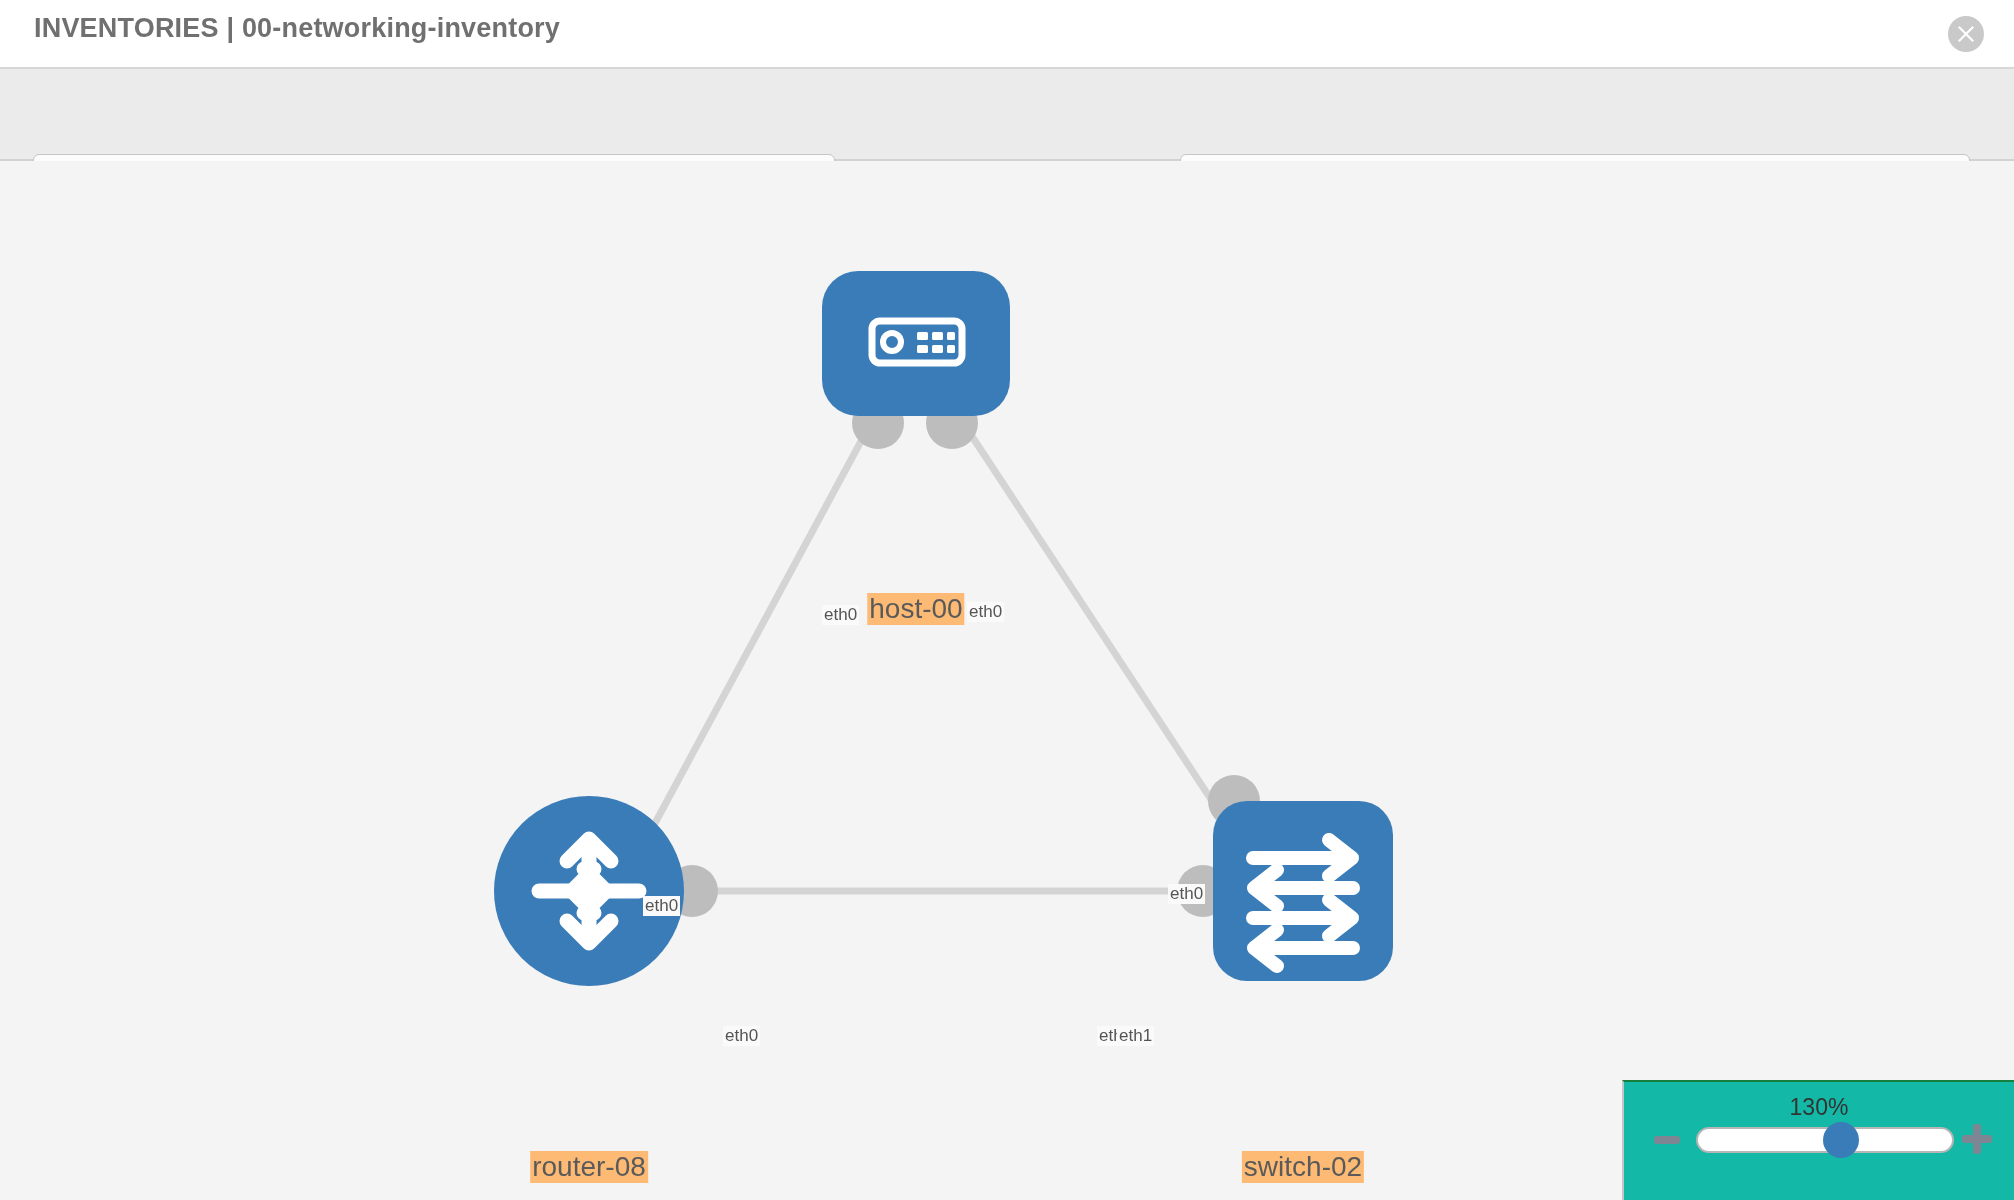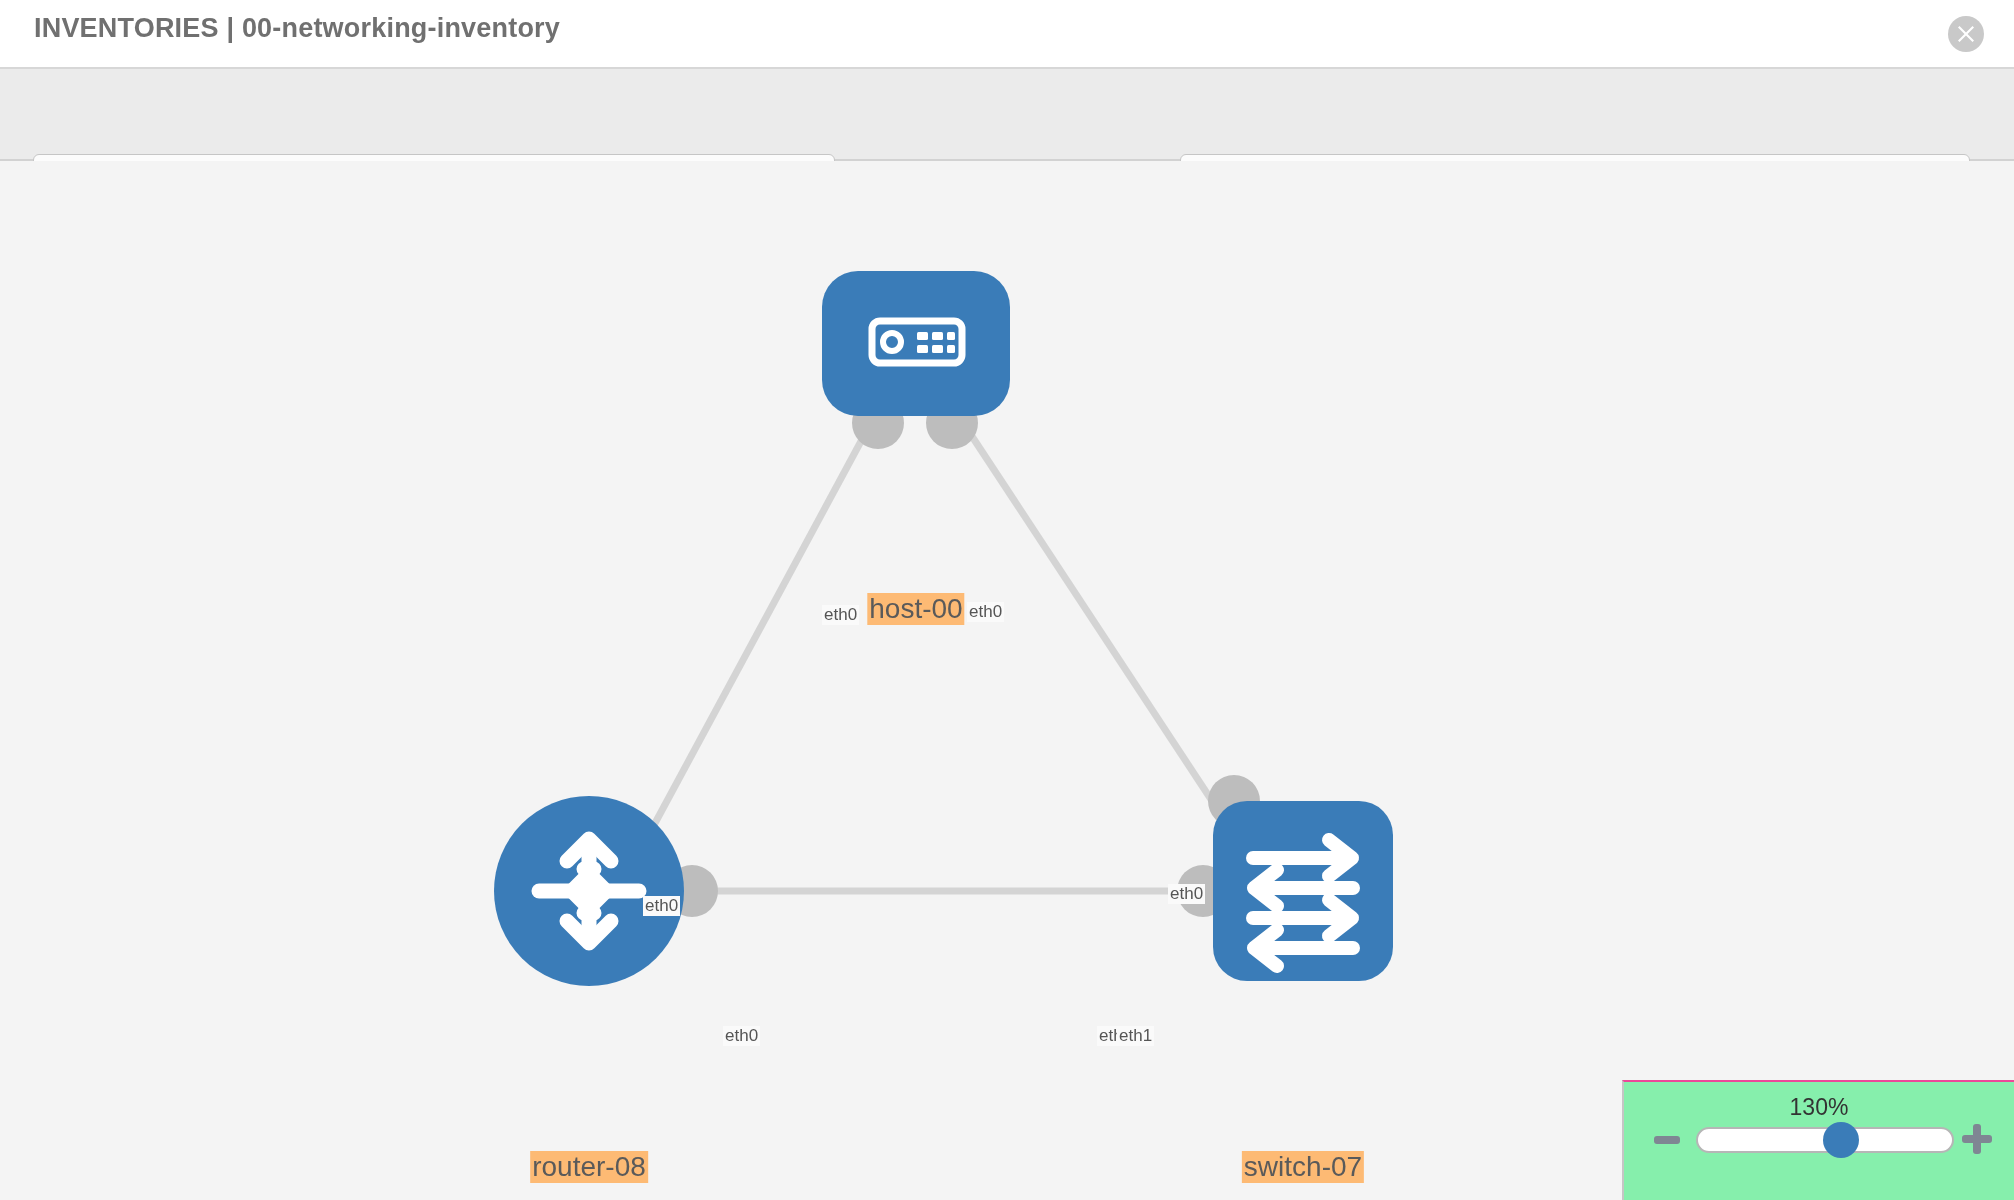--- a/index.html
+++ b/index.html
@@ -94,22 +94,22 @@
     font-size: 17px; color: #555555;
     background: #fafafa;
     white-space: nowrap;
     padding: 0 2px;
   }
 
   
   .zoom-panel {
     position: absolute; right: 0; bottom: 0;
     width: 392px; height: 120px;
-    background: #86efac;
-    border-top: 2px solid #ec4899;
+    background: #14b8a6;
+    border-top: 2px solid #15803d;
     border-left: 2px solid #c5c5c5;
   }
   .zoom-level {
     position: absolute; top: 12px; left: 0; width: 100%;
     text-align: center; font-size: 23px; color: #333333;
   }
   .zoom-minus {
     position: absolute; left: 30px; top: 54px;
     width: 26px; height: 8px; border-radius: 3px; background: #7f8693;
     cursor: pointer;
@@ -243,21 +243,21 @@
           <polyline points="1329,739 1352,757 1329,775"></polyline>
 
           <line x1="1258" y1="787" x2="1353" y2="787"></line>
           <polyline points="1277,769 1254,787 1277,805"></polyline>
         </g>
       </g>
     </svg>
 
     <div class="node-label" style="left:916px; top:432px;">host-00</div>
     <div class="node-label" style="left:589px; top:990px;">router-08</div>
-    <div class="node-label" style="left:1303px; top:990px;">switch-07</div>
+    <div class="node-label" style="left:1303px; top:990px;">switch-02</div>
 
     <div class="edge-label" style="left:822px;  top:444px;">eth0</div>
     <div class="edge-label" style="left:967px;  top:441px;">eth0</div>
     <div class="edge-label" style="left:643px;  top:735px;">eth0</div>
     <div class="edge-label" style="left:1168px; top:723px;">eth0</div>
     <div class="edge-label" style="left:723px;  top:865px;">eth0</div>
     <div class="edge-label" style="left:1097px; top:865px;">eth0</div>
     <div class="edge-label" style="left:1117px; top:865px;">eth1</div>
   </div>
 

